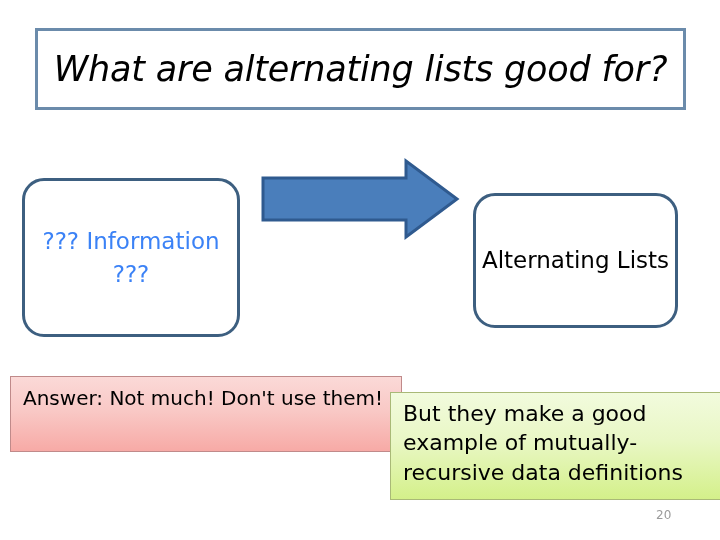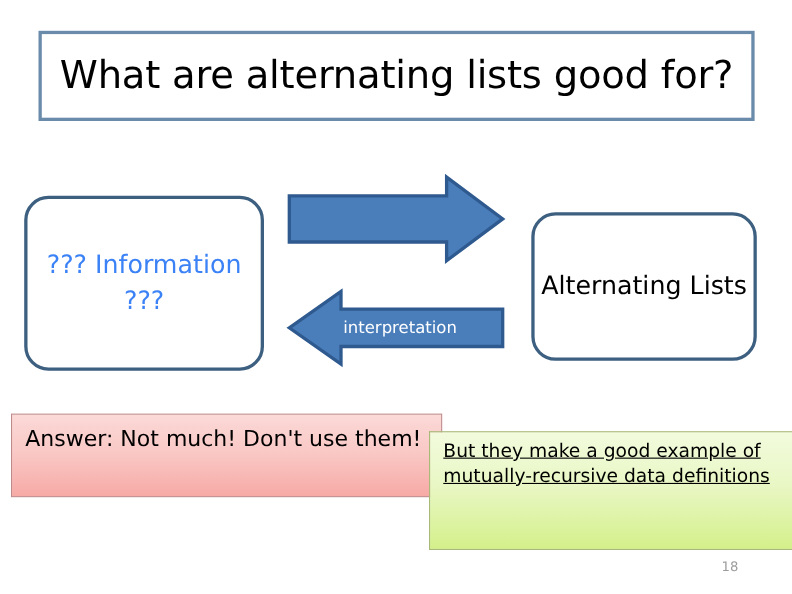--- a/index.html
+++ b/index.html
@@ -22,20 +22,21 @@
     left: 35px;
     top: 28px;
     width: 651px;
     height: 82px;
     border: 3px solid #6b8bab;
     background: #ffffff;
     box-sizing: border-box;
     display: flex;
     align-items: center;
     justify-content: center;
+    font-style: italic;
   }
   #title-text {
     font-size: 35px;
     color: #000000;
     line-height: 1.05;
     white-space: nowrap;
     letter-spacing: -0.2px;
   }
 
   
@@ -55,21 +56,21 @@
     top: 178px;
     width: 218px;
     height: 159px;
   }
   #info-text {
     font-size: 23px;
     color: #3b82f6;
     line-height: 1.42;
   }
   #altlist-box {
-    left: 483px;
+    left: 473px;
     top: 193px;
     width: 205px;
     height: 135px;
   }
   #altlist-text {
     font-size: 23px;
     color: #000000;
     line-height: 1.3;
   }
 
@@ -114,24 +115,23 @@
     top: 392px;
     width: 340px;
     height: 108px;
     border: 1px solid #a9b977;
     border-right: none;
     box-sizing: border-box;
     background: linear-gradient(to bottom, #f2fbdd 0%, #e9f7c5 45%, #d4f08a 100%);
     padding: 6px 10px 0 12px;
   }
   #note-text {
-    font-size: 17px;
+    font-size: 22px;
     color: #000000;
     line-height: 1.33;
-    text-decoration: underline;
   }
 
   
   #slide-number {
     position: absolute;
     left: 656px;
     top: 508px;
     font-size: 12px;
     color: #9b9b9b;
   }
@@ -148,34 +148,28 @@
   <div id="info-box" class="round-box">
     <div id="info-text">??? Information ???</div>
   </div>
 
   <div id="arrow-right-wrap" class="arrow-wrap">
     <svg width="200" height="82" viewBox="0 0 200 82">
       <polygon points="3,20 146,20 146,3 197,41 146,79 146,62 3,62" fill="#4a7ebb" stroke="#2f5a8f" stroke-width="3" stroke-linejoin="miter"></polygon>
     </svg>
   </div>
 
-  <div id="arrow-left-wrap" class="arrow-wrap">
-    <svg width="200" height="72" viewBox="0 0 200 72">
-      <polygon points="3,36 50,3 50,19 197,19 197,53 50,53 50,69" fill="#4a7ebb" stroke="#2f5a8f" stroke-width="3" stroke-linejoin="miter"></polygon>
-    </svg>
-    <div id="arrow-left-label" class="arrow-label">interpretation</div>
-  </div>
 
   <div id="altlist-box" class="round-box">
     <div id="altlist-text">Alternating Lists</div>
   </div>
 
   <div id="answer-box">
     <div id="answer-text">Answer: Not much!  Don't use them!</div>
   </div>
 
   <div id="note-box">
     <div id="note-text">But they make a good example of mutually-recursive data definitions</div>
   </div>
 
-  <div id="slide-number">18</div>
+  <div id="slide-number">20</div>
 
 </div>
 
 </body></html>

